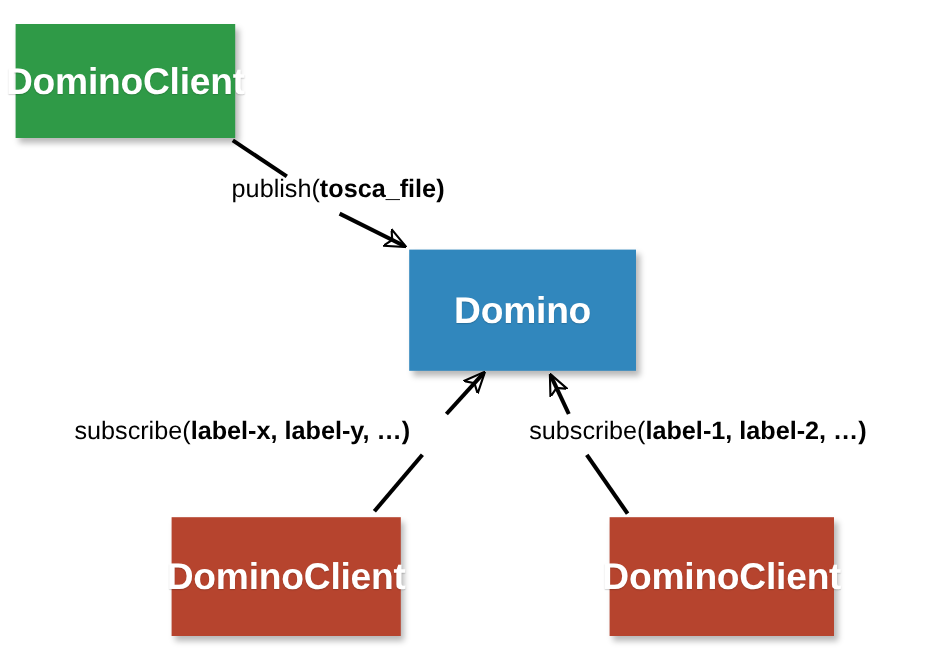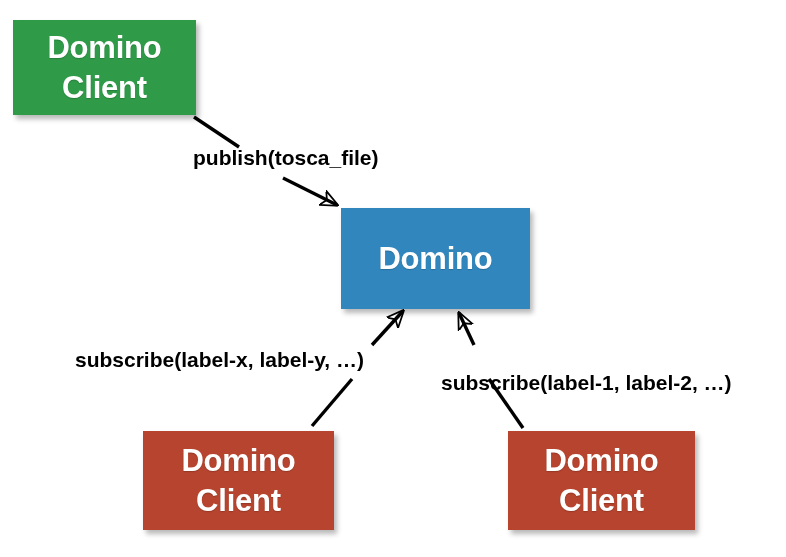--- a/index.html
+++ b/index.html
@@ -13,21 +13,21 @@
   #canvas {
     position: relative;
     width: 786px;
     height: 557px;
     background: #ffffff;
     overflow: hidden;
   }
   .node {
     position: absolute;
     display: flex;
-    flex-direction: column;
+    flex-direction: row;
     align-items: center;
     justify-content: center;
     color: #ffffff;
     font-weight: bold;
     font-size: 31px;
     line-height: 1.26;
     letter-spacing: -0.2px;
     text-align: center;
     box-shadow: 3px 4px 5px rgba(0,0,0,0.28);
     text-shadow: 0 1px 1px rgba(0,0,0,0.18);
@@ -51,27 +51,27 @@
     width: 187px; height: 99px;
   }
 
   .edge-label {
     position: absolute;
     white-space: nowrap;
     color: #000000;
     font-size: 21px;
     line-height: 1;
   }
-  .edge-label .fn { font-weight: bold; }
+  .edge-label .fn { font-weight: normal; }
   .edge-label .args { font-weight: bold; }
   .edge-label .paren { font-weight: bold; }
 
   #label-publish      { left: 193px; top: 147px; }
-  #label-subscribe-left  { left: 62px;  top: 349px; margin-left: 13px; }
-  #label-subscribe-right { left: 441px; top: 349px; margin-top: 23px; }
+  #label-subscribe-left  { left: 62px;  top: 349px; }
+  #label-subscribe-right { left: 441px; top: 349px; }
 
   svg.edges {
     position: absolute;
     left: 0; top: 0;
     width: 786px; height: 557px;
     pointer-events: none;
   }
   svg.edges line, svg.edges path { stroke: #000000; fill: none; }
 </style>
 </head>

